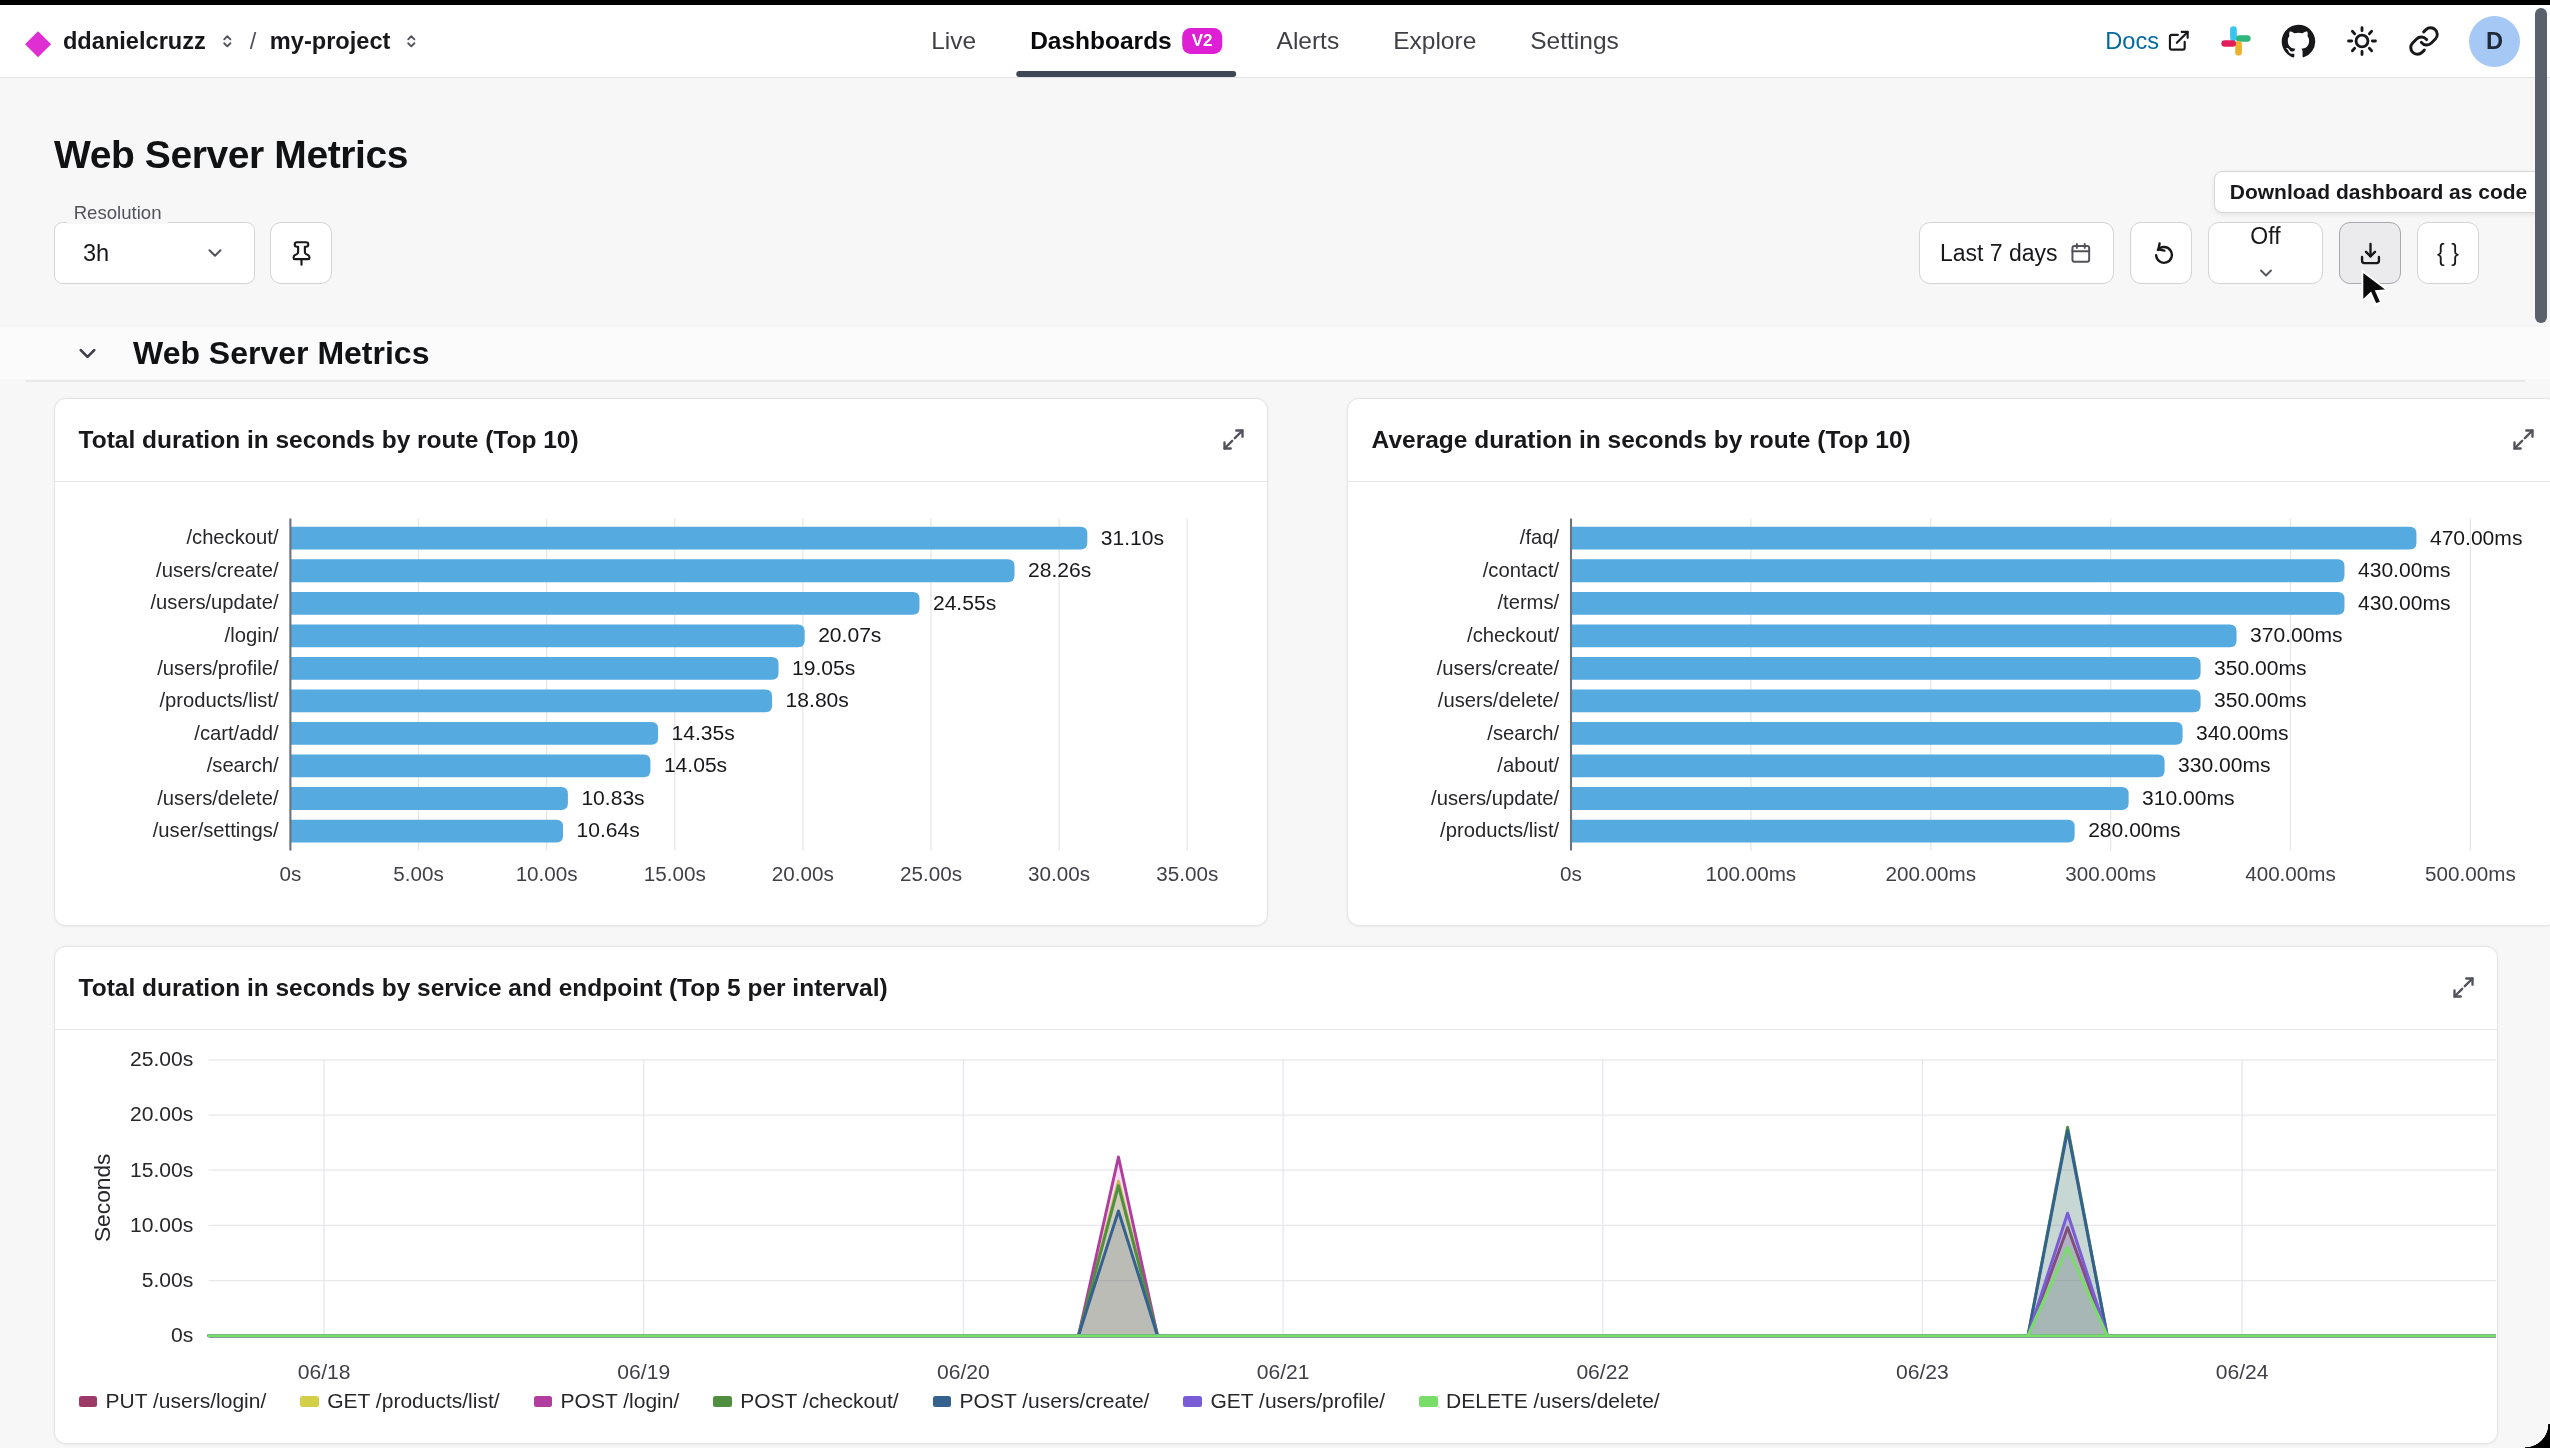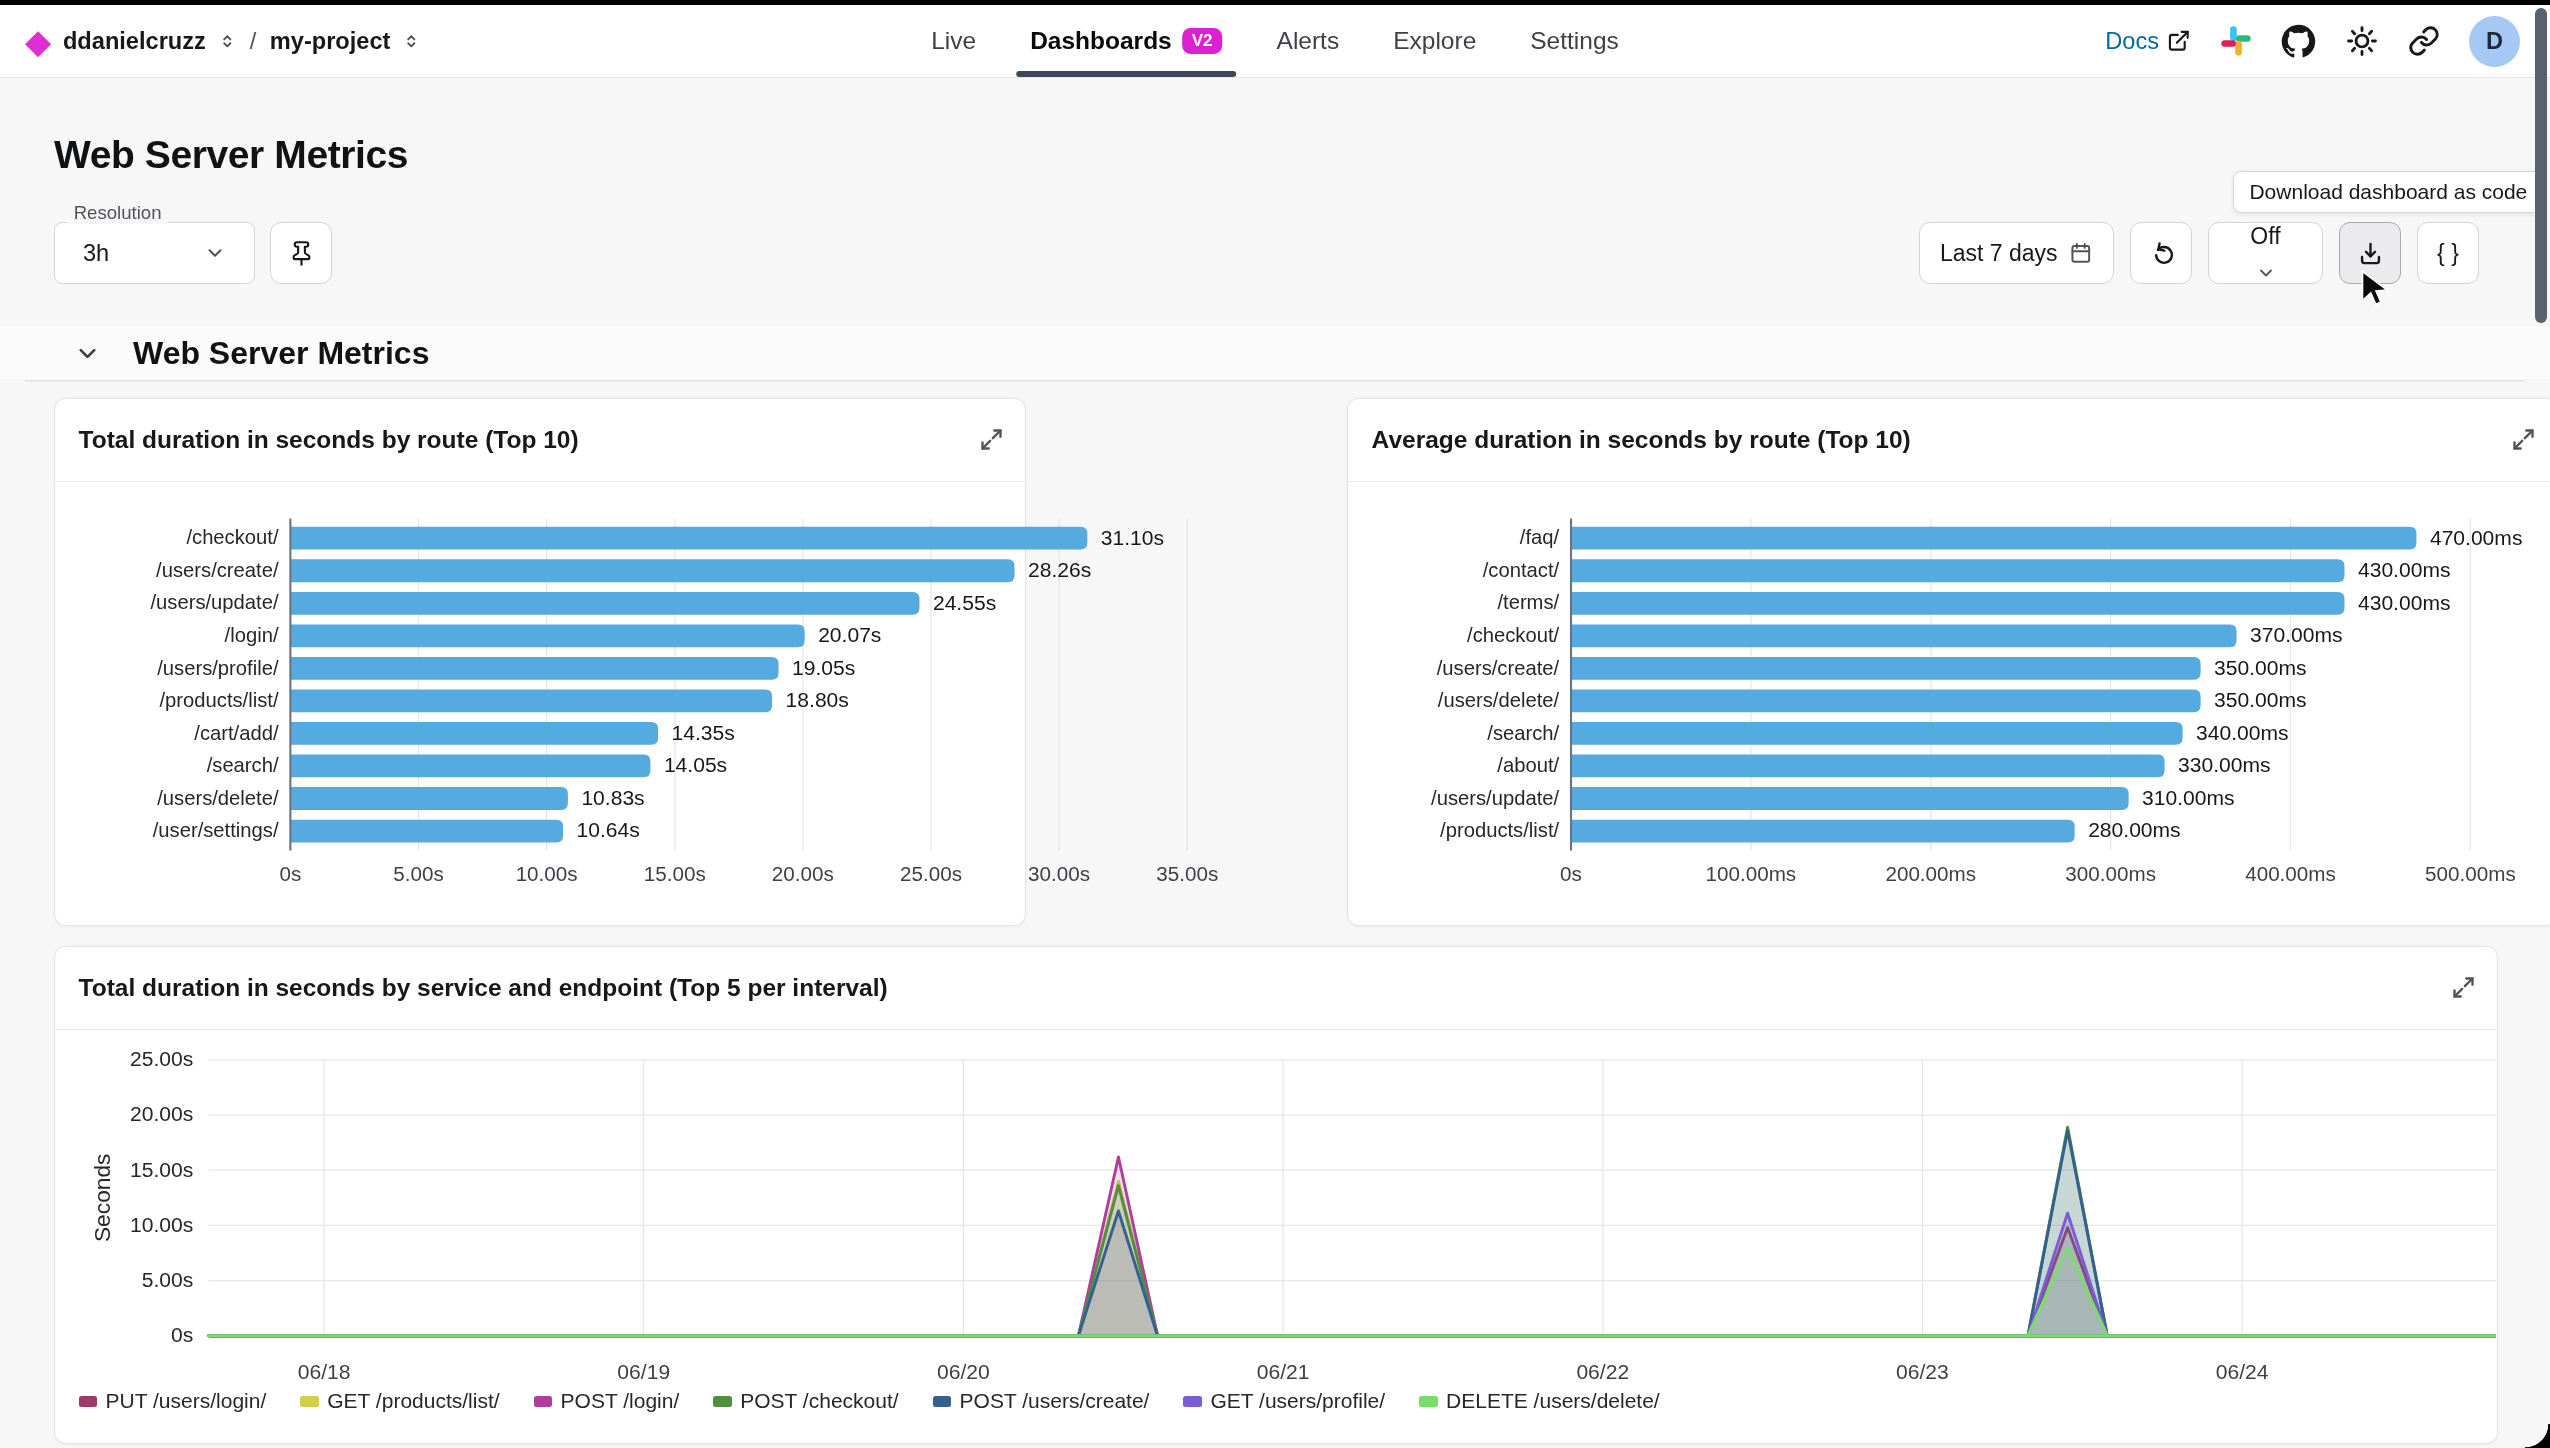--- a/index.html
+++ b/index.html
@@ -40,36 +40,36 @@
        display:flex;align-items:center;justify-content:center;gap:11.8px;font-size:23px;
        color:#18181b;cursor:pointer;}
   .pin-btn{position:absolute;left:270px;top:222px;width:59px;}
   .toolbar-right{position:absolute;right:71px;top:222px;display:flex;gap:16px;}
   .btn.square{width:62px;}
   .btn.range{padding:0 20px;}
   .btn.off{padding:0 20px;width:115px;justify-content:space-between;flex-direction:column;}
   .btn.hovered{background:#ebebed;border-color:#a8a8ad;}
   .tooltip{position:absolute;right:6.7px;top:171px;height:42px;background:#fff;border:1.7px solid #d6d6da;
        border-radius:8.4px;display:flex;align-items:center;padding:0 15px;font-size:21px;color:#18181b;
-       box-shadow:0 1.7px 5px rgba(0,0,0,.08);white-space:nowrap;}
+       box-shadow:0 1.7px 5px rgba(0,0,0,.08);white-space:nowrap;font-weight:bold;}
   
   .section-head{position:absolute;left:0;right:0;top:327px;height:52px;background:#fbfbfc;
        display:flex;align-items:center;}
   .section-chevron{margin-left:74px;display:flex;cursor:pointer;}
   .section-title{margin-left:32px;font-size:32px;font-weight:700;color:#111214;}
   .section-divider{position:absolute;left:25px;right:25px;top:380px;height:1.7px;background:#e9e9ec;}
   
   .card{position:absolute;background:#fff;border:1.7px solid #e4e4e7;border-radius:11.8px;
        box-shadow:0 0.8px 2.5px rgba(0,0,0,.05);}
   .card-head{position:absolute;left:0;right:0;top:0;height:83px;border-bottom:1.7px solid #e8e8ea;
        display:flex;align-items:center;}
   .card-title{margin-left:23.6px;font-size:24.5px;font-weight:600;color:#18181b;}
   .expand-btn{position:absolute;right:20px;top:27px;cursor:pointer;display:flex;}
   .card svg.plot{position:absolute;left:0;top:84px;}
-  #card1{left:54px;top:398px;width:972px;height:528px;}
+  #card1{left:54px;top:398px;width:1214px;height:528px;}
   #card2{left:1347px;top:398px;width:1211px;height:528px;}
   #card3{left:54px;top:946px;width:2444px;height:498px;}
   .legend{position:absolute;left:23.6px;top:442px;display:flex;gap:34px;align-items:center;}
   .legend-item{display:flex;align-items:center;gap:8.4px;cursor:pointer;}
   .legend-swatch{width:18.6px;height:11px;border-radius:2.5px;}
   .legend-label{font-size:21px;color:#27272a;white-space:nowrap;}
   
   .scroll-thumb{position:absolute;right:3.4px;top:8.4px;width:11.8px;height:315px;border-radius:5.9px;
        background:#59616c;}
   .corner-wedge{position:absolute;right:0;bottom:0;width:25px;height:25px;

